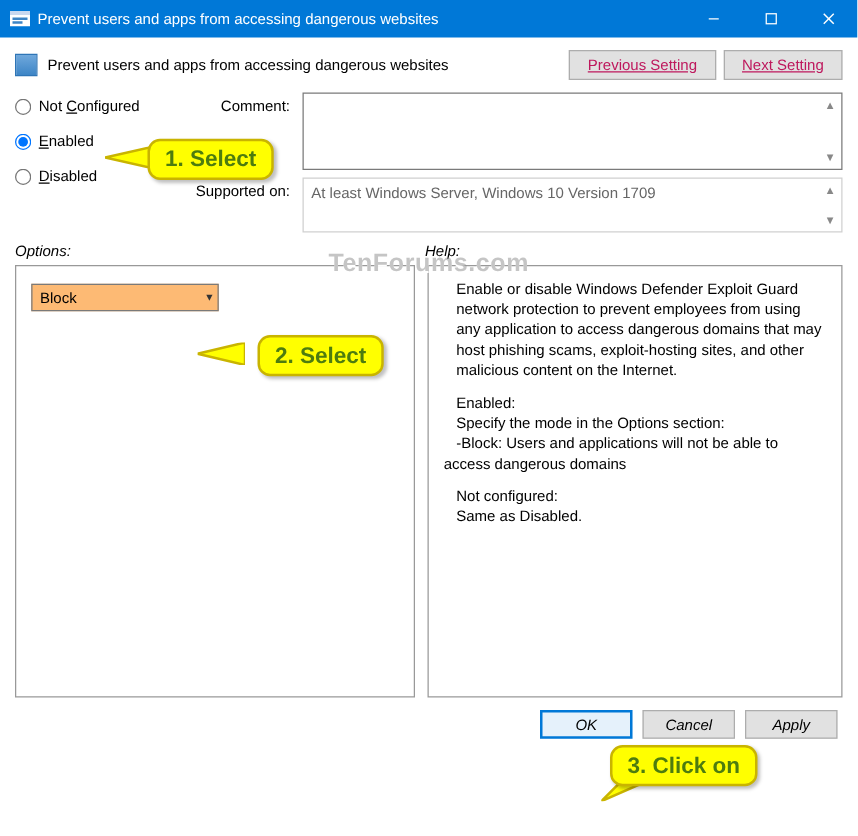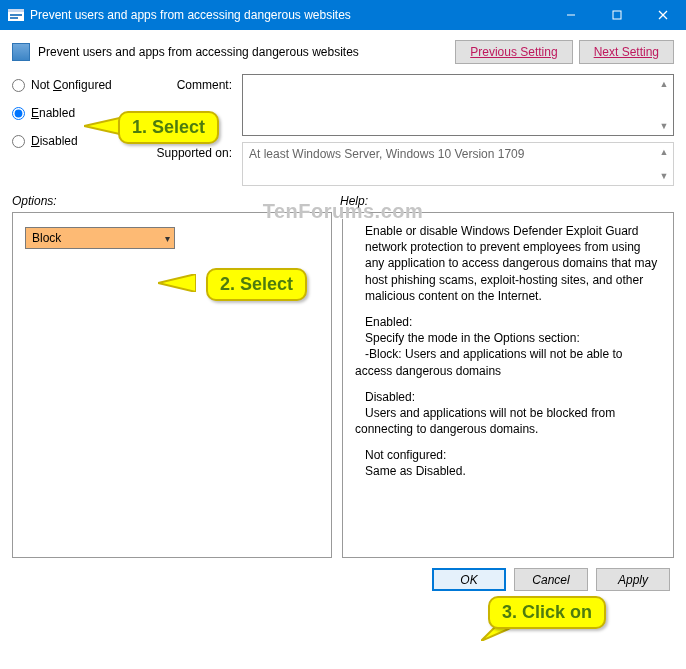--- a/index.html
+++ b/index.html
@@ -270,24 +270,20 @@
       </div>
     </div>
     <div class="help-panel">
       <p class="indent">Enable or disable Windows Defender Exploit Guard network protection to prevent employees from using any application to access dangerous domains that may host phishing scams, exploit-hosting sites, and other malicious content on the Internet.</p>
       <p>
         <span class="indent">Enabled:</span><br>
         <span class="indent">Specify the mode in the Options section:</span><br>
         <span class="indent">-Block: Users and applications will not be able to access dangerous domains</span><br>
       </p>
       <p>
-        <span class="indent">Disabled:</span><br>
-        <span class="indent">Users and applications will not be blocked from connecting to dangerous domains.</span>
-      </p>
-      <p>
         <span class="indent">Not configured:</span><br>
         <span class="indent">Same as Disabled.</span>
       </p>
     </div>
   </div>
 
   <div class="button-row">
     <div class="btn default">OK</div>
     <div class="btn">Cancel</div>
     <div class="btn">Apply</div>

